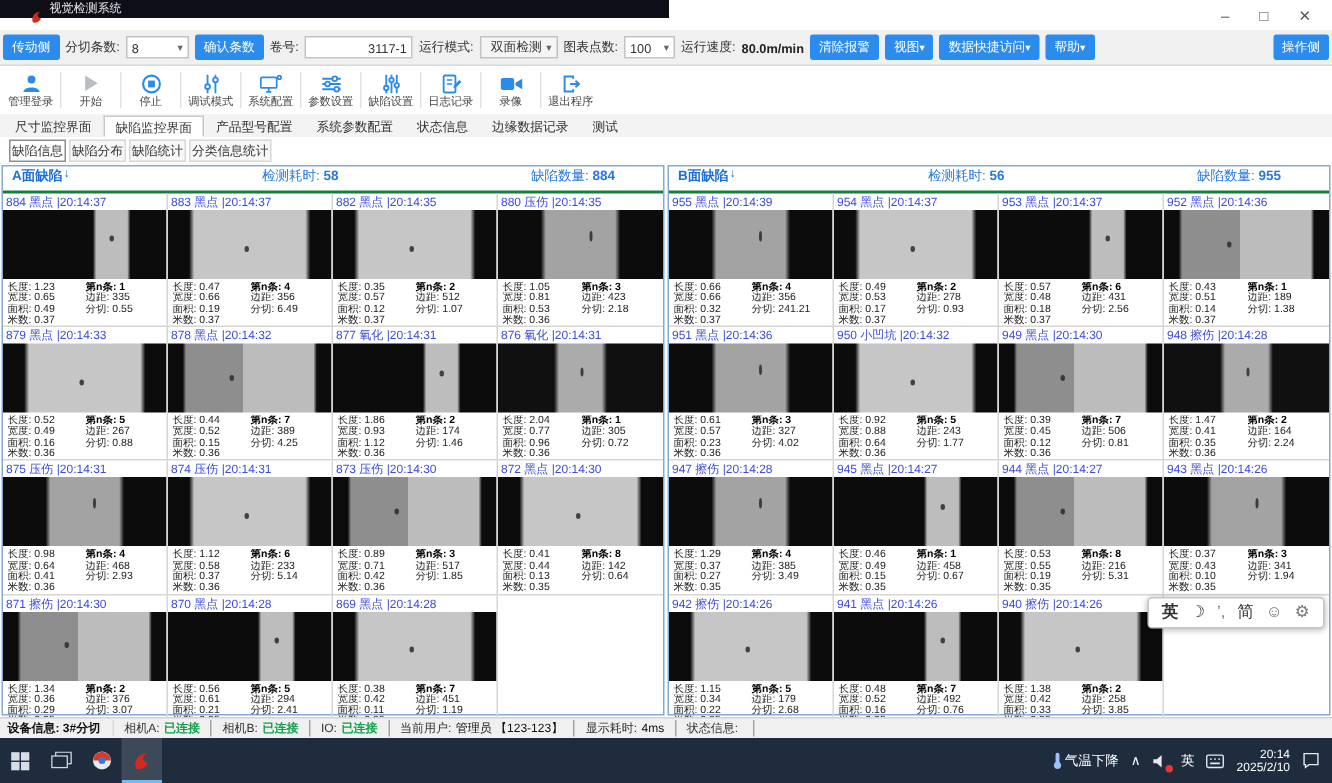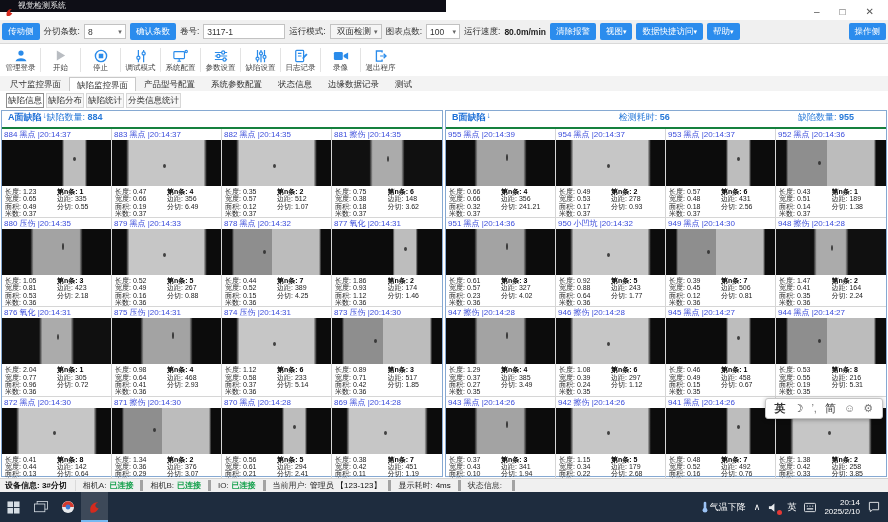--- a/index.html
+++ b/index.html
@@ -1,21 +1,21 @@
 <!DOCTYPE html>
 <html><head>
 <meta charset="utf-8">
 <style>
   html,body{margin:0;padding:0;}
   body{width:888px;height:522px;overflow:hidden;font-family:"Liberation Sans","DejaVu Sans",sans-serif;background:#fff;}
   .screen{position:relative;width:888px;height:522px;background:#fff;}
 
   
   .titlebar{position:absolute;top:0;left:0;right:0;height:20px;background:#fff;}
-  .title-dark{position:absolute;left:0;top:0;width:446px;height:12px;background:#0e0e16;display:flex;align-items:flex-end;gap:4px;padding-left:5px;box-sizing:border-box;}
+  .title-dark{position:absolute;left:0;top:0;width:446px;height:12px;background:#0e0e16;display:flex;align-items:flex-end;gap:4px;padding-left:20px;box-sizing:border-box;}
   .title-dark .logo{width:9px;height:9px;display:inline-block;}
   .title-dark .ttl{color:#e8e8e8;font-size:8px;line-height:12px;white-space:nowrap;}
   .win-controls{position:absolute;right:14px;top:7px;display:flex;gap:20px;color:#555;font-size:10px;line-height:10px;}
   .win-controls span{cursor:default;}
 
   
   .toolbar1{position:absolute;top:20px;left:0;right:0;height:24px;background:#f0f0f0;border-bottom:1px solid #d9d9d9;display:flex;align-items:center;gap:4px;padding:0 2px;box-sizing:border-box;font-size:8.5px;color:#333;white-space:nowrap;}
   .btn-blue{background:#2b8ced;color:#fff;border:none;border-radius:2px;font-size:8.5px;height:17px;padding:0 6px;display:flex;align-items:center;font-family:inherit;}
   .tb-label{color:#333;}
   .sel{height:15px;border:1px solid #c2c2c2;background:#fff;display:flex;align-items:center;justify-content:space-between;padding:0 3px;box-sizing:border-box;color:#333;}
@@ -69,21 +69,21 @@
   .v4{background:linear-gradient(90deg,#101010 0 34%,#ababab 37% 63%,#101010 66% 100%);}
   .v4::after{left:50%;top:35%;height:6px;width:2px;}
   .cell-stats{flex:1;display:flex;font-size:7px;line-height:7.3px;padding:2px 2px 0 3px;color:#222;}
   .cell-stats .col{width:50%;min-width:0;}
   .cell-stats .col div{white-space:nowrap;overflow:hidden;}
   .cell-stats .b{font-weight:bold;color:#000;}
 
   
   .statusbar{position:absolute;left:0;right:0;bottom:30px;height:14px;background:#f0f0f0;border-top:1px solid #d2d2d2;display:flex;align-items:center;font-size:8px;color:#333;padding:0 5px;box-sizing:border-box;white-space:nowrap;}
   .dev{font-weight:bold;color:#111;padding-right:8px;border-right:1px solid #dadada;}
-  .seg{padding:0 7px;border-right:3px solid #a3a3a3;display:flex;gap:3px;align-items:center;}
+  .seg{padding:0 7px;border-right:1px solid #a3a3a3;display:flex;gap:3px;align-items:center;}
   .seg .ok{color:#13a04b;font-weight:bold;}
   .seg .sval{color:#111;}
 
   
   .taskbar{position:absolute;left:0;right:0;bottom:0;height:30px;background:#1e2c3e;display:flex;align-items:stretch;}
   .tb-icn{width:27px;display:flex;align-items:center;justify-content:center;cursor:pointer;}
   .tb-icn.activeapp{background:rgba(255,255,255,.14);box-shadow:inset 0 -2px 0 #76b9f2;}
   .tray{margin-left:auto;display:flex;align-items:center;gap:8px;color:#fff;font-size:9px;padding-right:8px;}
   .tray .titem{display:flex;align-items:center;gap:1px;cursor:pointer;text-align:center;}
   .clock{text-align:right;font-size:8px;line-height:9px;cursor:pointer;}
@@ -118,21 +118,21 @@
   </div>
 
   <div class="toolbar1">
     <button class="btn-blue">传动侧</button>
     <span class="tb-label">分切条数:</span>
     <div class="sel" style="width:42px">
         <span>8</span>
       </div>
     <button class="btn-blue">确认条数</button>
     <span class="tb-label">卷号:</span>
-    <input class="tb-input" style="width: 82px;" value="3117-1">
+    <input class="tb-input" style="width: 72px; text-align: right;" value="3117-1">
     <span class="tb-label">运行模式:</span>
     <div class="sel gray" style="width:52px">
         <span>双面检测</span>
       </div>
     <span class="tb-label">图表点数:</span>
     <div class="sel" style="width:34px">
         <span>100</span>
       </div>
     <span class="tb-label">运行速度:</span>
     <span class="speed-val">80.0m/min</span>
@@ -267,20 +267,21 @@
         <div class="stab active">缺陷信息</div>
         <div class="stab">缺陷分布</div>
         <div class="stab">缺陷统计</div>
         <div class="stab">分类信息统计</div>
       </div>
     <div class="panels">
         <section class="panel">
           <div class="panel-h">
             <span class="p-title">A面缺陷</span>
             <span class="p-arrow">↓</span>
+            <span class="p-mid"><span>检测耗时: </span><b>58</b></span>
             <span class="p-right"><span>缺陷数量: </span><b>884</b></span>
           </div>
           <div class="grid">
             <div class="cell">
               <div class="cell-h">884 黑点 |20:14:37</div>
               <div class="cell-img v0"></div>
               <div class="cell-stats">
                 <div class="col">
                   <div>长度: 1.23</div>
                   <div>宽度: 0.65</div>
@@ -318,37 +319,20 @@
                 <div class="col">
                   <div>长度: 0.35</div>
                   <div>宽度: 0.57</div>
                   <div>面积: 0.12</div>
                   <div>米数: 0.37</div>
                 </div>
                 <div class="col">
                   <div class="b">第n条: 2</div>
                   <div>边距: 512</div>
                   <div>分切: 1.07</div>
-                </div>
-              </div>
-            </div>
-            <div class="cell">
-              <div class="cell-h">881 擦伤 |20:14:35</div>
-              <div class="cell-img v4"></div>
-              <div class="cell-stats">
-                <div class="col">
-                  <div>长度: 0.75</div>
-                  <div>宽度: 0.38</div>
-                  <div>面积: 0.18</div>
-                  <div>米数: 0.37</div>
-                </div>
-                <div class="col">
-                  <div class="b">第n条: 6</div>
-                  <div>边距: 148</div>
-                  <div>分切: 3.62</div>
                 </div>
               </div>
             </div>
             <div class="cell">
               <div class="cell-h">880 压伤 |20:14:35</div>
               <div class="cell-img v2"></div>
               <div class="cell-stats">
                 <div class="col">
                   <div>长度: 1.05</div>
                   <div>宽度: 0.81</div>
@@ -702,37 +686,20 @@
                 <div class="col">
                   <div>长度: 1.29</div>
                   <div>宽度: 0.37</div>
                   <div>面积: 0.27</div>
                   <div>米数: 0.35</div>
                 </div>
                 <div class="col">
                   <div class="b">第n条: 4</div>
                   <div>边距: 385</div>
                   <div>分切: 3.49</div>
-                </div>
-              </div>
-            </div>
-            <div class="cell">
-              <div class="cell-h">946 擦伤 |20:14:28</div>
-              <div class="cell-img v1"></div>
-              <div class="cell-stats">
-                <div class="col">
-                  <div>长度: 1.08</div>
-                  <div>宽度: 0.39</div>
-                  <div>面积: 0.24</div>
-                  <div>米数: 0.35</div>
-                </div>
-                <div class="col">
-                  <div class="b">第n条: 6</div>
-                  <div>边距: 297</div>
-                  <div>分切: 1.12</div>
                 </div>
               </div>
             </div>
             <div class="cell">
               <div class="cell-h">945 黑点 |20:14:27</div>
               <div class="cell-img v0"></div>
               <div class="cell-stats">
                 <div class="col">
                   <div>长度: 0.46</div>
                   <div>宽度: 0.49</div>

